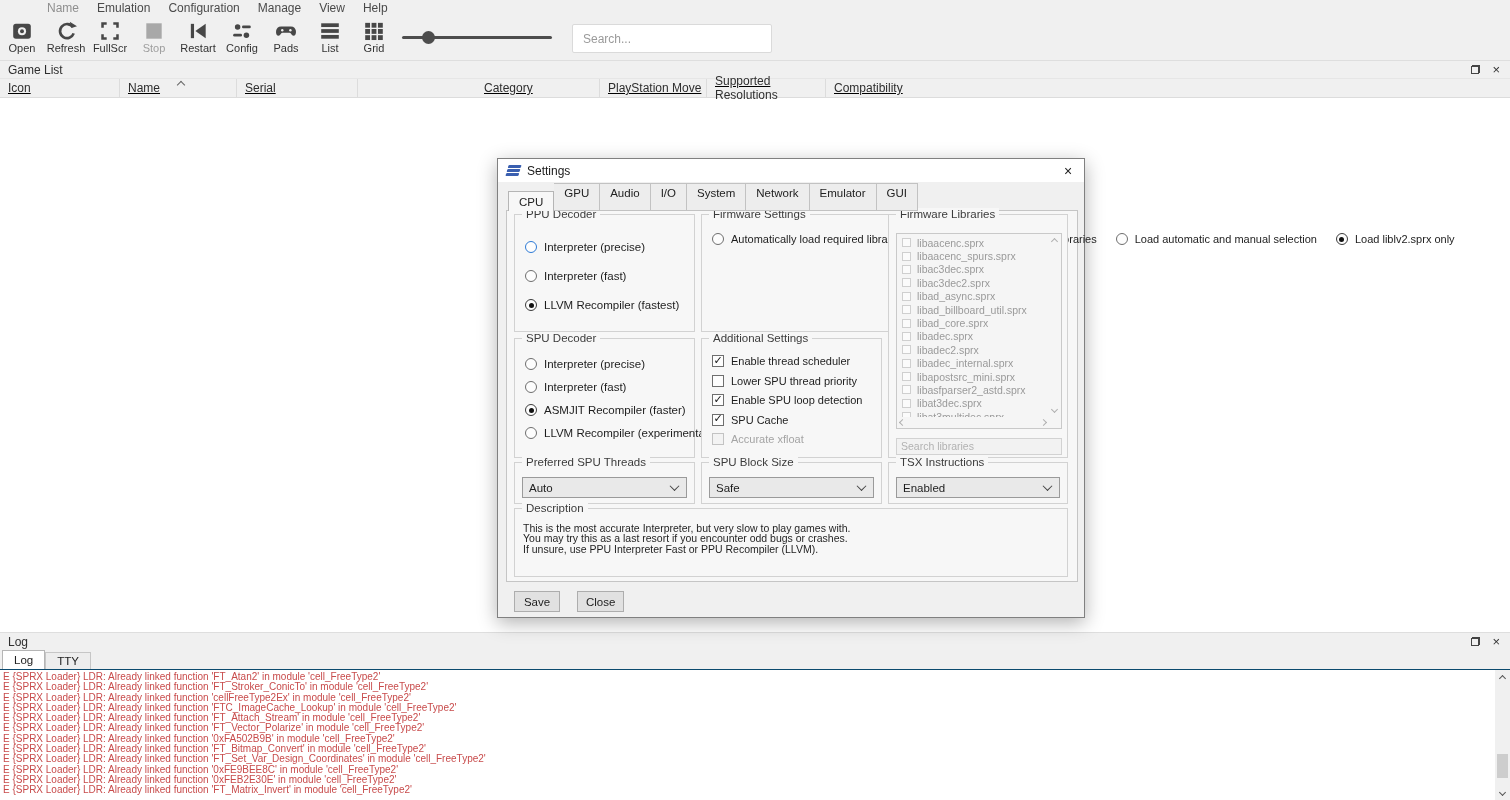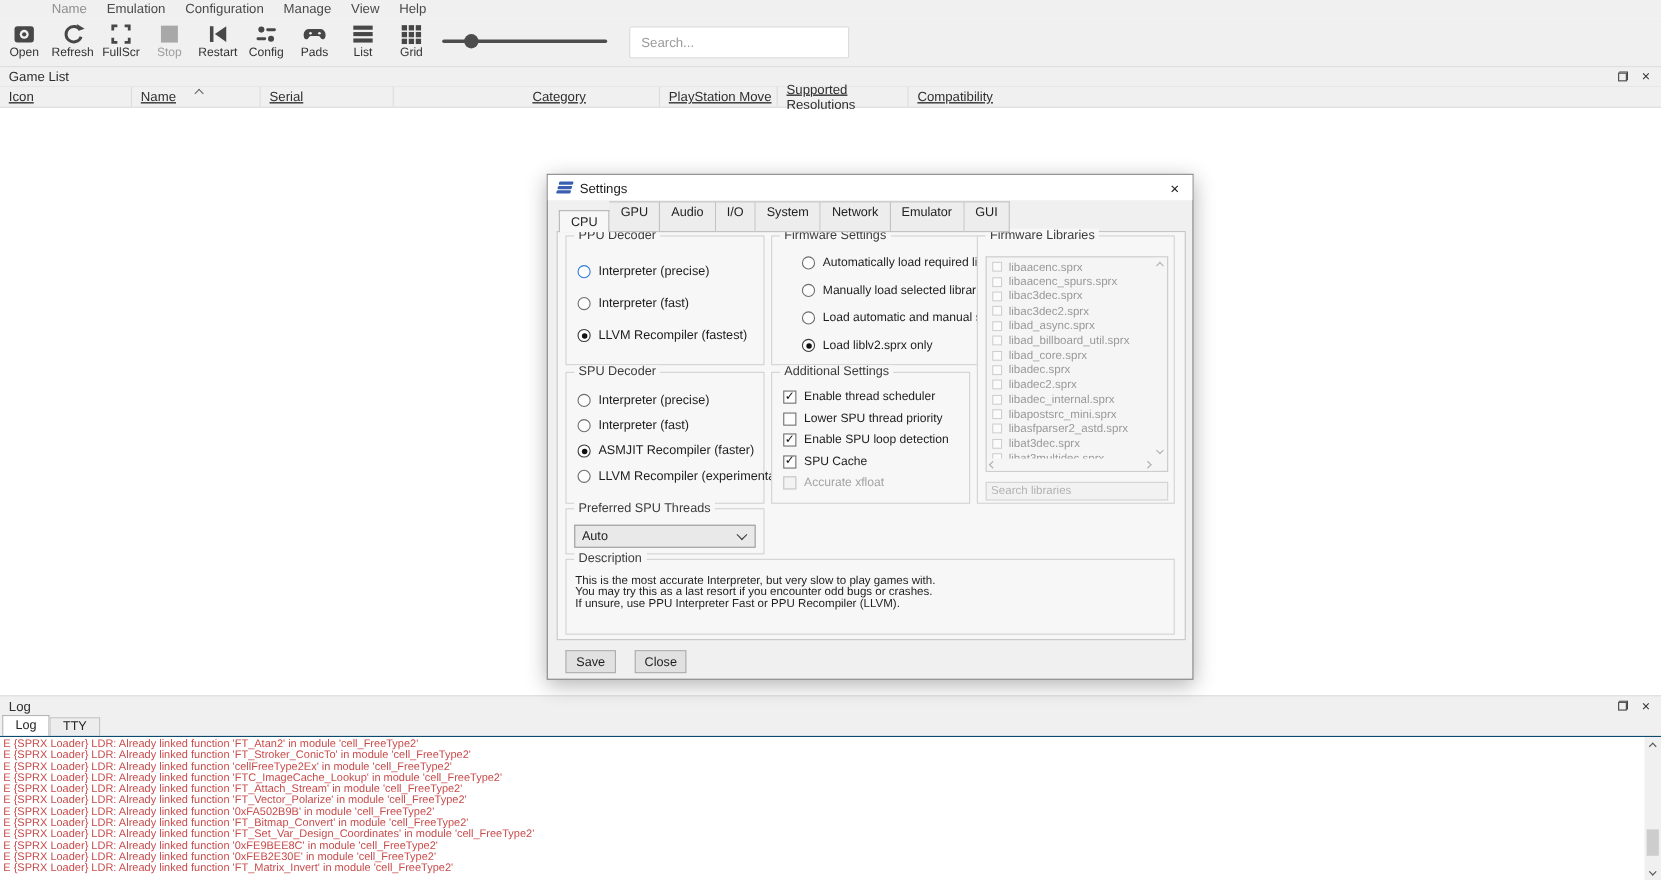--- a/index.html
+++ b/index.html
@@ -70,21 +70,21 @@
   .radio.selected { border-color:#3c3c3c; }
   .radio.selected::after { content:""; position:absolute; left:2.5px; top:2.5px; width:5px; height:5px; border-radius:50%; background:#111; }
 
   .checkbox { width:12px; height:12px; border:1px solid #6e6e6e; background:#fdfdfd; position:relative; flex:none; }
   .checkbox.checked::after { content:"✓"; position:absolute; left:0.5px; top:-2.5px; font-size:11px; color:#111; }
   .opt-row.disabled .checkbox { border-color:#c3c3c3; background:#f3f3f3; }
 
   
   .gb-ppu { left:16px; top:55px; width:181px; height:118px; display:flex; flex-direction:column; justify-content:flex-start; padding-top:24px; gap:13px; }
   .gb-spu { left:16px; top:179px; width:181px; height:120px; padding-top:17px; display:flex; flex-direction:column; gap:7px; }
-  .gb-fw  { left:203px; top:55px; width:201px; height:118px; padding-top:16px; display:flex; flex-direction:column; gap:9px;padding-left:17px; }
+  .gb-fw  { left:203px; top:55px; width:201px; height:118px; padding-top:16px; display:flex; flex-direction:row; gap:9px; }
   .gb-add { left:203px; top:179px; width:181px; height:120px; padding-top:14px; display:flex; flex-direction:column; gap:3.5px; }
   .gb-ppu .opt-row, .gb-spu .opt-row, .gb-fw .opt-row, .gb-add .opt-row { height:16px; }
   .gb-fw .opt-label, .gb-add .opt-label { font-size:11px; }
 
   .gb-lib { left:390px; top:55px; width:180px; height:244px; }
   .liblist { position:absolute; left:7px; top:18px; width:166px; height:196px; border:1px solid #c9c9c9; background:#f5f5f5; overflow:hidden; }
   .lib-items { position:absolute; left:0; top:2px; right:12px; bottom:11px; overflow:hidden; }
   .lib-item { display:flex; align-items:center; gap:6px; height:13.4px; padding-left:5px; }
   .lib-check { width:9px; height:9px; border:1px solid #cfcfcf; background:#fbfbfb; flex:none; }
   .lib-name { font-size:10.5px; color:#9a9a9a; white-space:nowrap; }
@@ -458,21 +458,35 @@
   </div>
 
   <div class="groupbox gb-combo gb-threads">
     <span class="gb-label">Preferred SPU Threads</span>
     <div class="combobox">
       <span class="combo-value">Auto</span>
       <span class="combo-arrow"></span>
     </div>
   </div>
 
-
+  <div class="groupbox gb-combo gb-block">
+    <span class="gb-label">SPU Block Size</span>
+    <div class="combobox">
+      <span class="combo-value">Safe</span>
+      <span class="combo-arrow"></span>
+    </div>
+  </div>
+
+  <div class="groupbox gb-combo gb-tsx">
+    <span class="gb-label">TSX Instructions</span>
+    <div class="combobox">
+      <span class="combo-value">Enabled</span>
+      <span class="combo-arrow"></span>
+    </div>
+  </div>
 
   <div class="groupbox gb-desc">
     <span class="gb-label">Description</span>
     <div class="desc-line">This is the most accurate Interpreter, but very slow to play games with.</div>
     <div class="desc-line">You may try this as a last resort if you encounter odd bugs or crashes.</div>
     <div class="desc-line">If unsure, use PPU Interpreter Fast or PPU Recompiler (LLVM).</div>
   </div>
 
   <div class="dlg-buttons">
     <div class="btn">Save</div>

